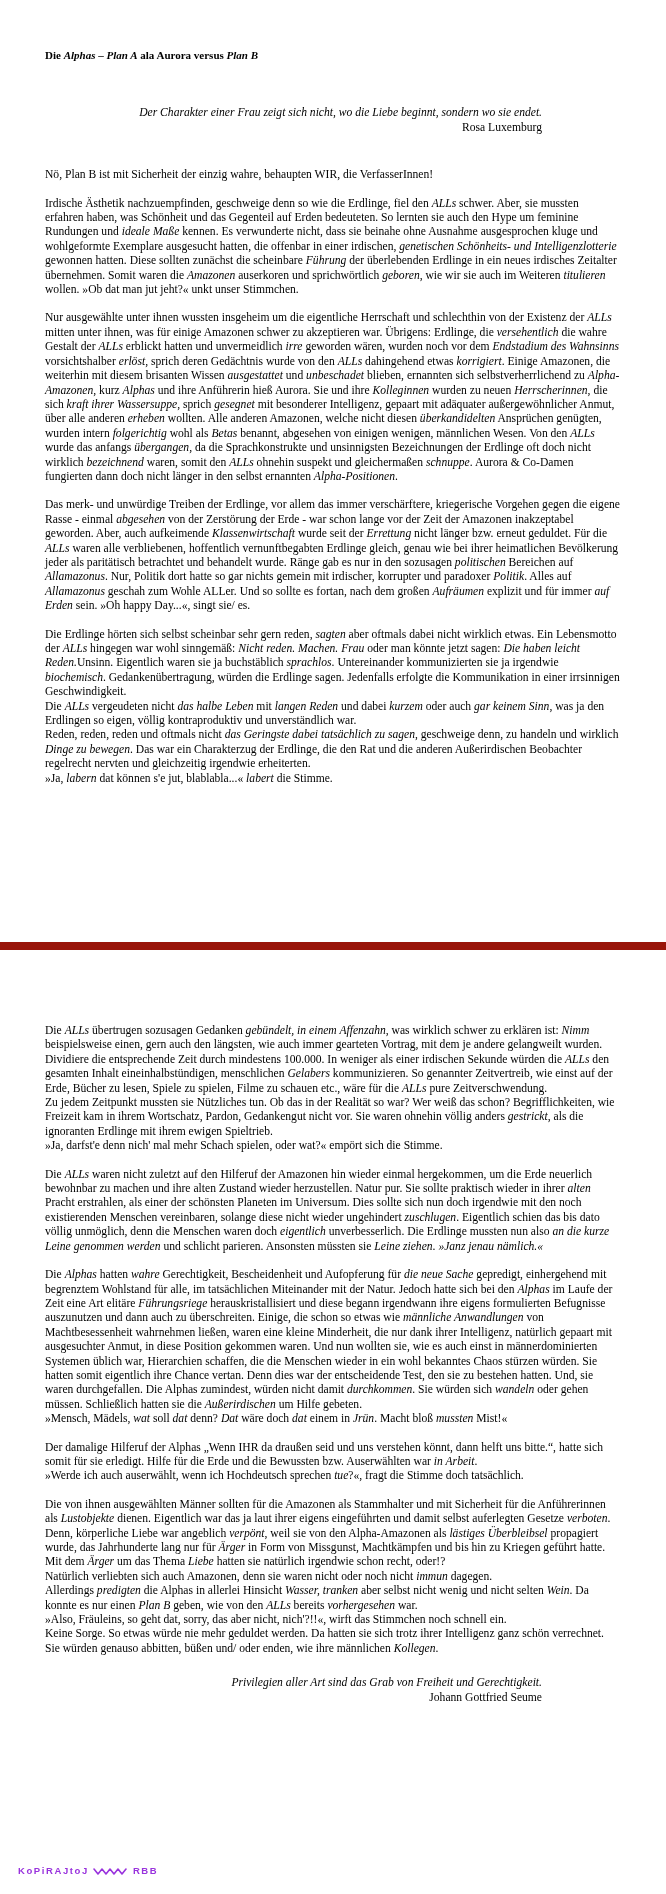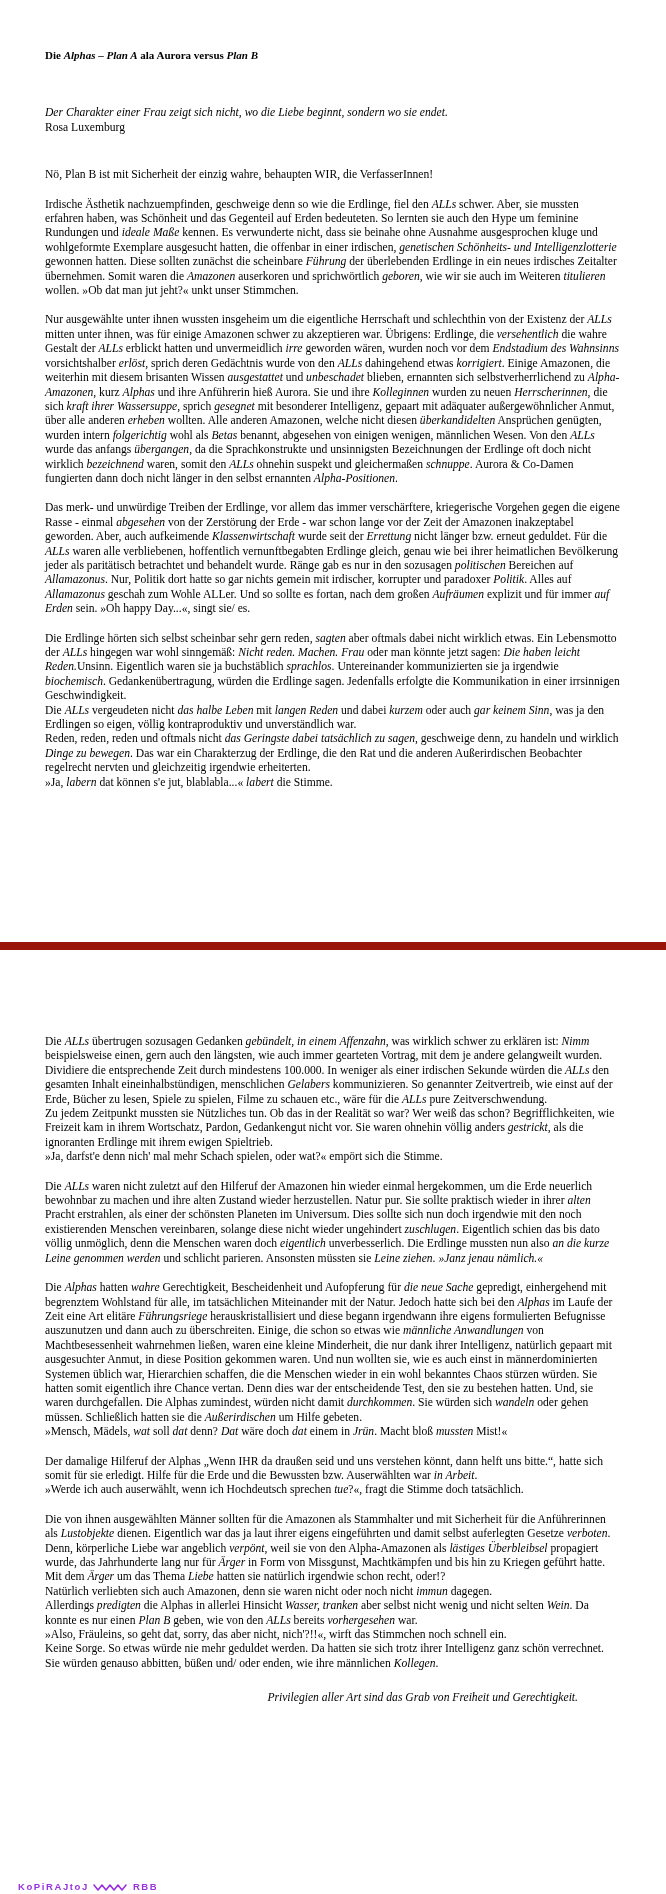--- a/index.html
+++ b/index.html
@@ -22,31 +22,31 @@
   #sec1 { top: 48px; }
   #sec2 { top: 1020px; }
   .doc-title {
     font-size: 11px;
     line-height: 14.4px;
     font-weight: bold;
     margin: 0 0 44px 0;
     white-space: pre-wrap;
   }
   .epigraph {
-    text-align: left;
+    text-align: right;
     margin: 0 78px 33px 0;
   }
   .epigraph .quote { font-style: italic; display: block; }
   .epigraph .attr  { font-style: normal; display: block; }
   .epigraph-end {
     text-align: right;
-    margin: 20px 42px 0 0;
+    margin: 20px 78px 0 0;
   }
   p.para {
-    margin: 15px 0 14px 0;
+    margin: 4px 0 14px 0;
     white-space: pre-wrap;
   }
   .it { font-style: italic; }
   .divider {
     position: absolute;
     left: 0;
     top: 942px;
     width: 666px;
     height: 8px;
     background: var(--divider-red, #99150A);
@@ -56,21 +56,20 @@
     left: 18px;
     top: 1864px;
     font-family: "Liberation Sans", "DejaVu Sans", sans-serif;
     font-size: 9.5px;
     font-weight: bold;
     letter-spacing: 1.6px;
     color: var(--watermark-purple, #9933DD);
     display: flex;
     align-items: center;
     gap: 4px;
-    margin-top: 16px;
   }
   .watermark svg { display: block; }
 </style>
 </head>
 <body>
 
 <div class="sec" id="sec1">
   <h1 class="doc-title"><span>Die </span><span class="it">Alphas</span><span> – </span><span class="it">Plan A</span><span> ala Aurora versus </span><span class="it">Plan B</span></h1>
 
   <div class="epigraph">
@@ -104,20 +103,21 @@
 »Werde ich auch auserwählt, wenn ich Hochdeutsch sprechen </span><span class="it">tue</span><span>?«, fragt die Stimme doch tatsächlich.</span></p>
       <p class="para"><span>Die von ihnen ausgewählten Männer sollten für die Amazonen als Stammhalter und mit Sicherheit für die Anführerinnen als </span><span class="it">Lustobjekte</span><span> dienen. Eigentlich war das ja laut ihrer eigens eingeführten und damit selbst auferlegten Gesetze </span><span class="it">verboten</span><span>. Denn, körperliche Liebe war angeblich </span><span class="it">verpönt</span><span>, weil sie von den Alpha-Amazonen als </span><span class="it">lästiges Überbleibsel</span><span> propagiert wurde, das Jahrhunderte lang nur für </span><span class="it">Ärger</span><span> in Form von Missgunst, Machtkämpfen und bis hin zu Kriegen geführt hatte. Mit dem </span><span class="it">Ärger</span><span> um das Thema </span><span class="it">Liebe</span><span> hatten sie natürlich irgendwie schon recht, oder!?
 Natürlich verliebten sich auch Amazonen, denn sie waren nicht oder noch nicht </span><span class="it">immun</span><span> dagegen.
 Allerdings </span><span class="it">predigten</span><span> die Alphas in allerlei Hinsicht </span><span class="it">Wasser, tranken</span><span> aber selbst nicht wenig und nicht selten </span><span class="it">Wein</span><span>. Da konnte es nur einen </span><span class="it">Plan B</span><span> geben, wie von den </span><span class="it">ALLs</span><span> bereits </span><span class="it">vorhergesehen</span><span> war.
 »Also, Fräuleins, so geht dat, sorry, das aber nicht, nich'?!!«, wirft das Stimmchen noch schnell ein.
 Keine Sorge. So etwas würde nie mehr geduldet werden. Da hatten sie sich trotz ihrer Intelligenz ganz schön verrechnet. Sie würden genauso abbitten, büßen und/ oder enden, wie ihre männlichen </span><span class="it">Kollegen</span><span>.</span></p>
     </div>
 
   <div class="epigraph epigraph-end">
     <span class="quote">Privilegien aller Art sind das Grab von Freiheit und Gerechtigkeit.</span>
+    <span class="attr">Johann Gottfried Seume</span>
   </div>
 </div>
 
 <div class="watermark">
   <span>KoPiRAJtoJ</span>
   <span>
     <svg width="36" height="9" viewBox="0 0 36 9">
       <polyline points="1,2 5,7 9,2 13,7 17,2 21,7 25,2 29,7 33,2" fill="none" stroke="currentColor" stroke-width="1.6" stroke-linecap="round" stroke-linejoin="round"></polyline>
     </svg>
   </span>

